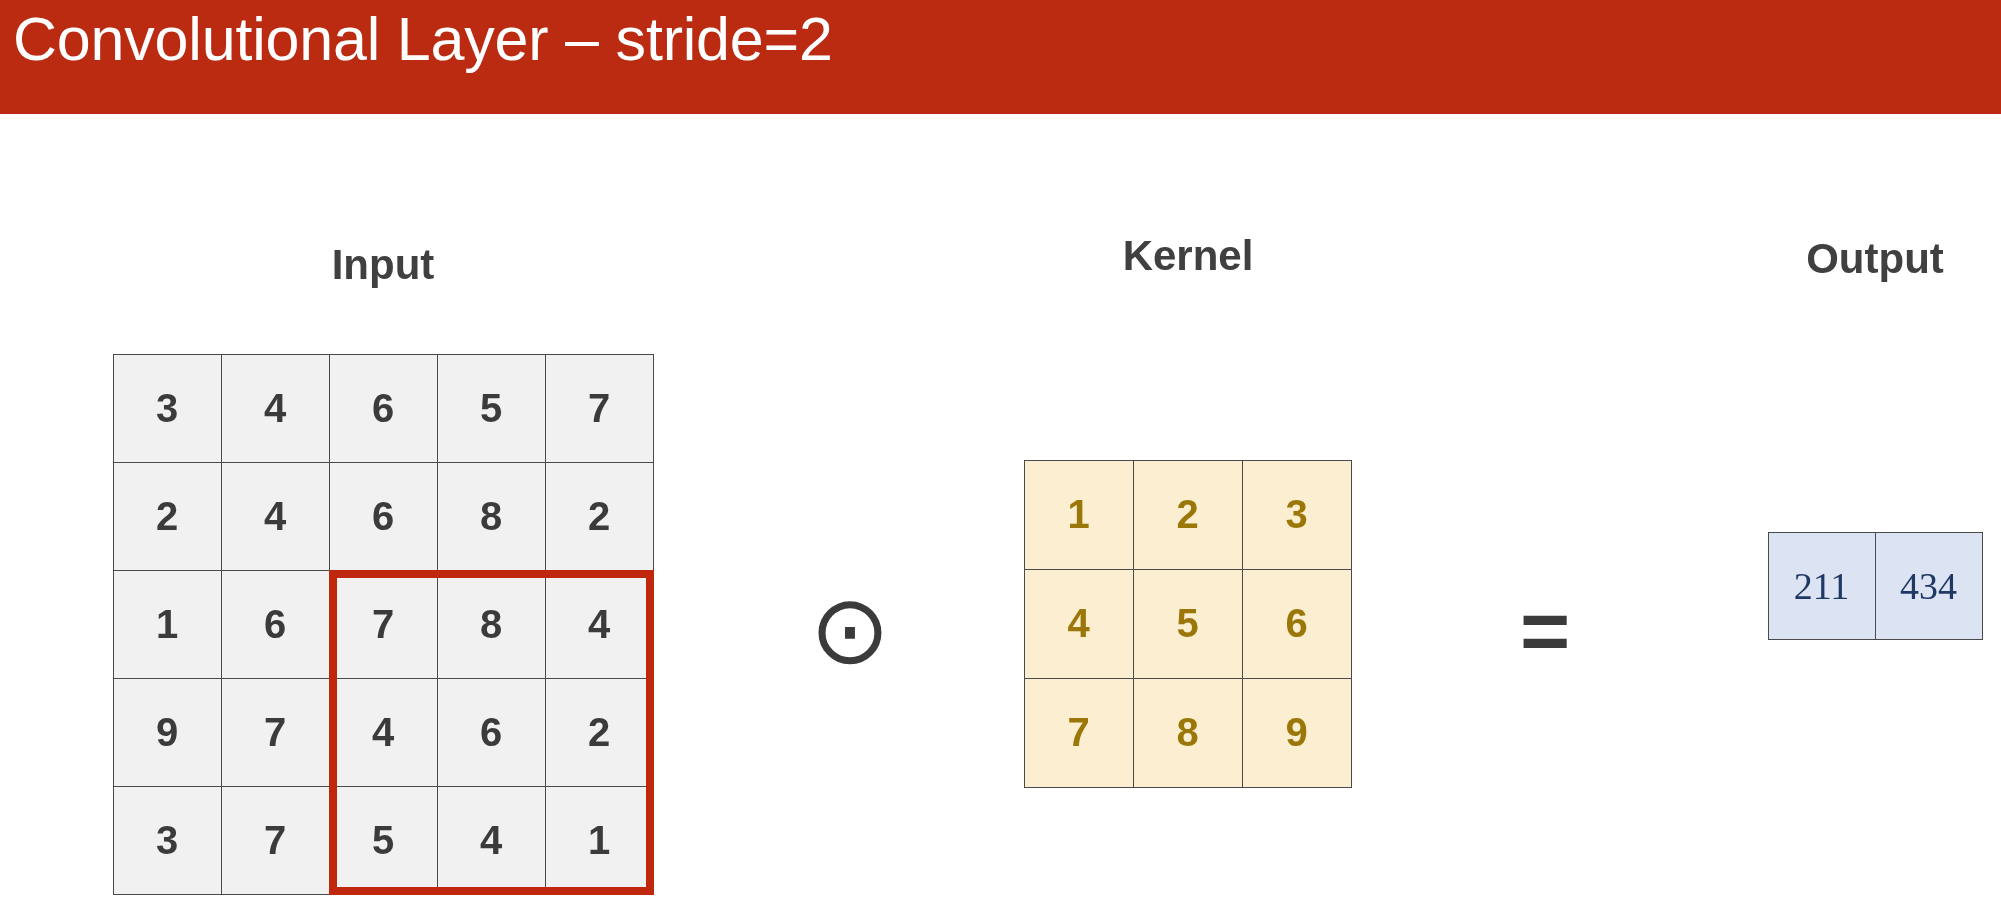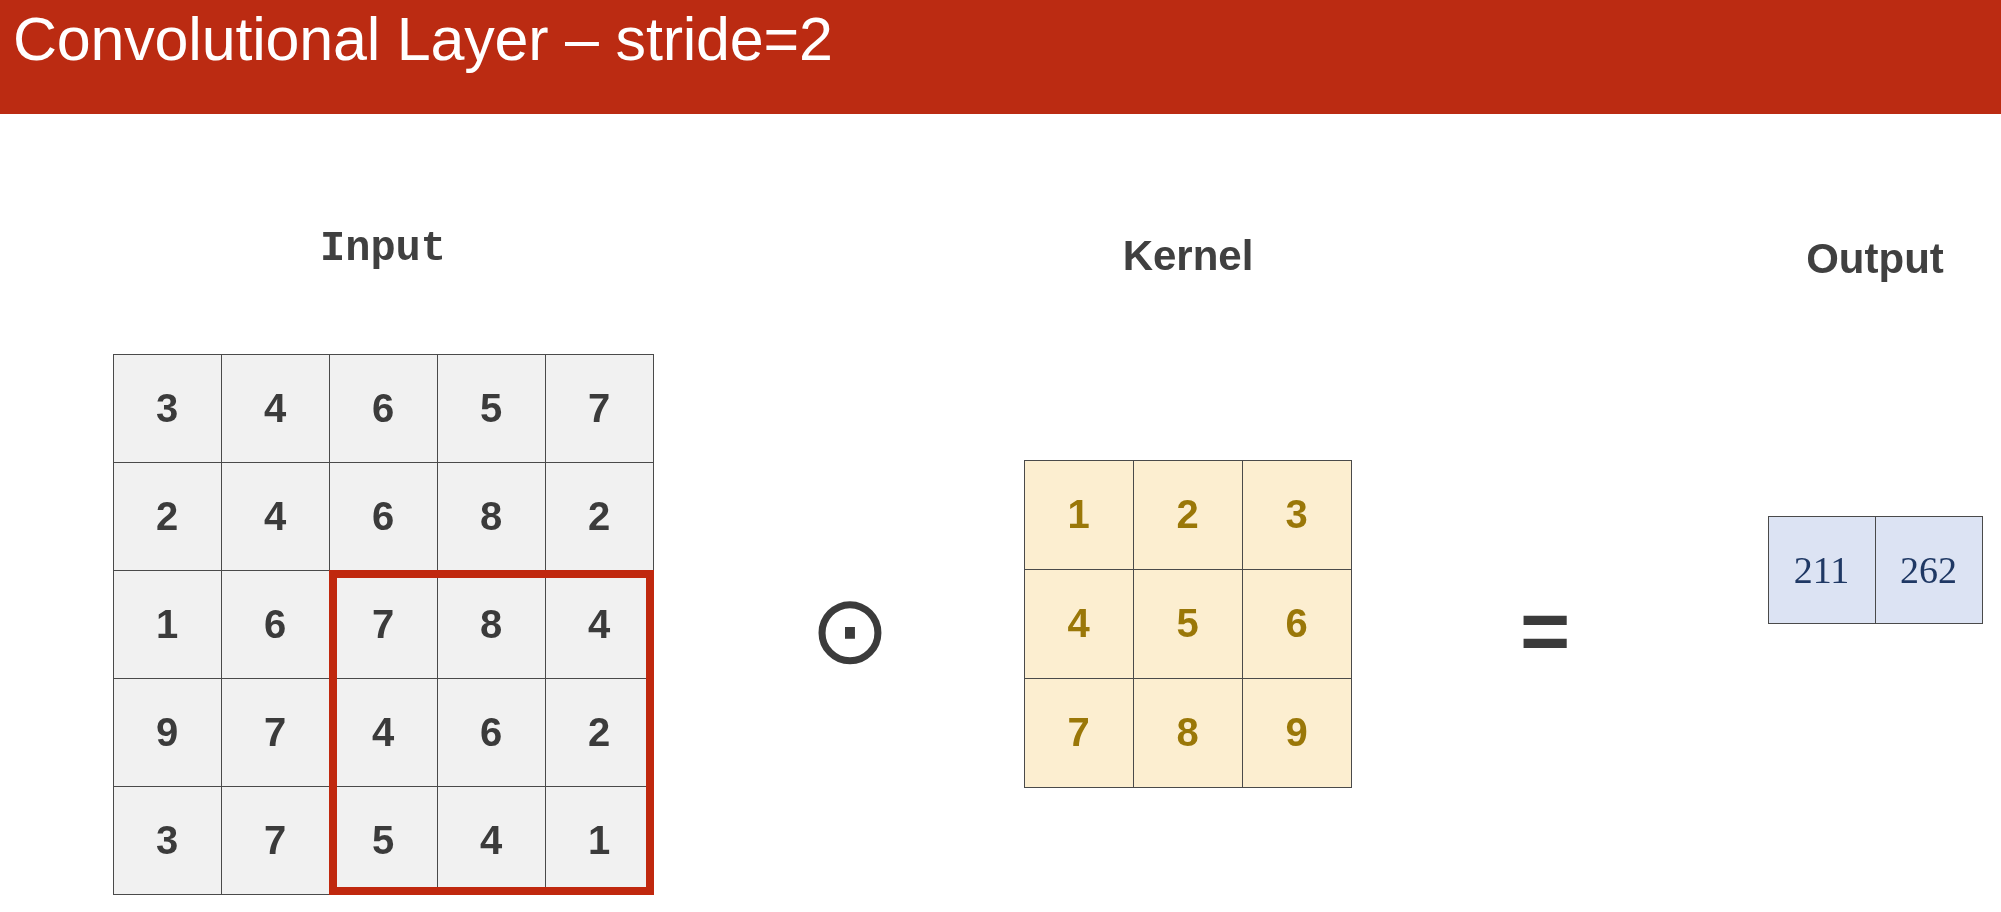--- a/index.html
+++ b/index.html
@@ -40,21 +40,21 @@
 
   
   .panel-label {
     position: absolute;
     font-size: 42px;
     font-weight: bold;
     color: #404040;
     white-space: nowrap;
     text-align: center;
   }
-  #label-input  { left: 113px; top: 225px; width: 540px; font-family: Liberation Mono, monospace; }
+  #label-input  { left: 113px; top: 241px; width: 540px; }
   #label-kernel { left: 1024px; top: 232px; width: 328px; }
   #label-output { left: 1768px; top: 235px; width: 214px; }
 
   
   .matrix {
     position: absolute;
     display: grid;
     box-sizing: border-box;
   }
   .cell {
@@ -106,21 +106,21 @@
   #kernel-matrix .cell {
     background: #fceed0;
     color: #9a7708;
     font-size: 40px;
     font-weight: bold;
   }
 
   
   #output-matrix {
     left: 1768px;
-    top: 516px;
+    top: 532px;
     width: 215px;
     height: 215px;
     grid-template-columns: repeat(2, 107px);
     grid-template-rows: repeat(2, 107px);
   }
   #output-matrix .cell {
     background: #dce3f3;
     color: #1f3864;
     font-size: 38px;
     font-weight: 400;
@@ -208,14 +208,14 @@
   <div class="cell">6</div>
   <div class="cell">7</div>
   <div class="cell">8</div>
   <div class="cell">9</div>
 </div>
 
 <div class="operator" id="op-equals">=</div>
 
 <div class="matrix" id="output-matrix">
   <div class="cell">211</div>
-  <div class="cell">262</div>
+  <div class="cell">434</div>
 </div>
 
 </body></html>

